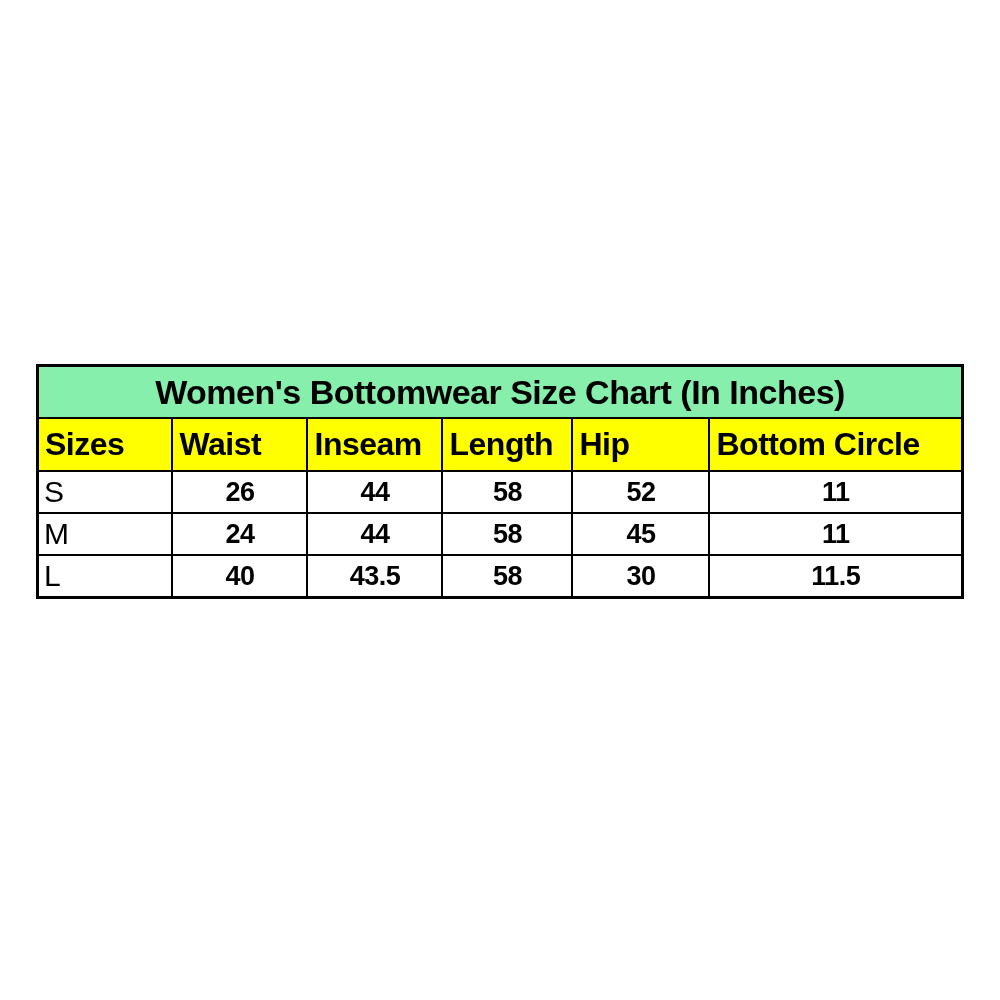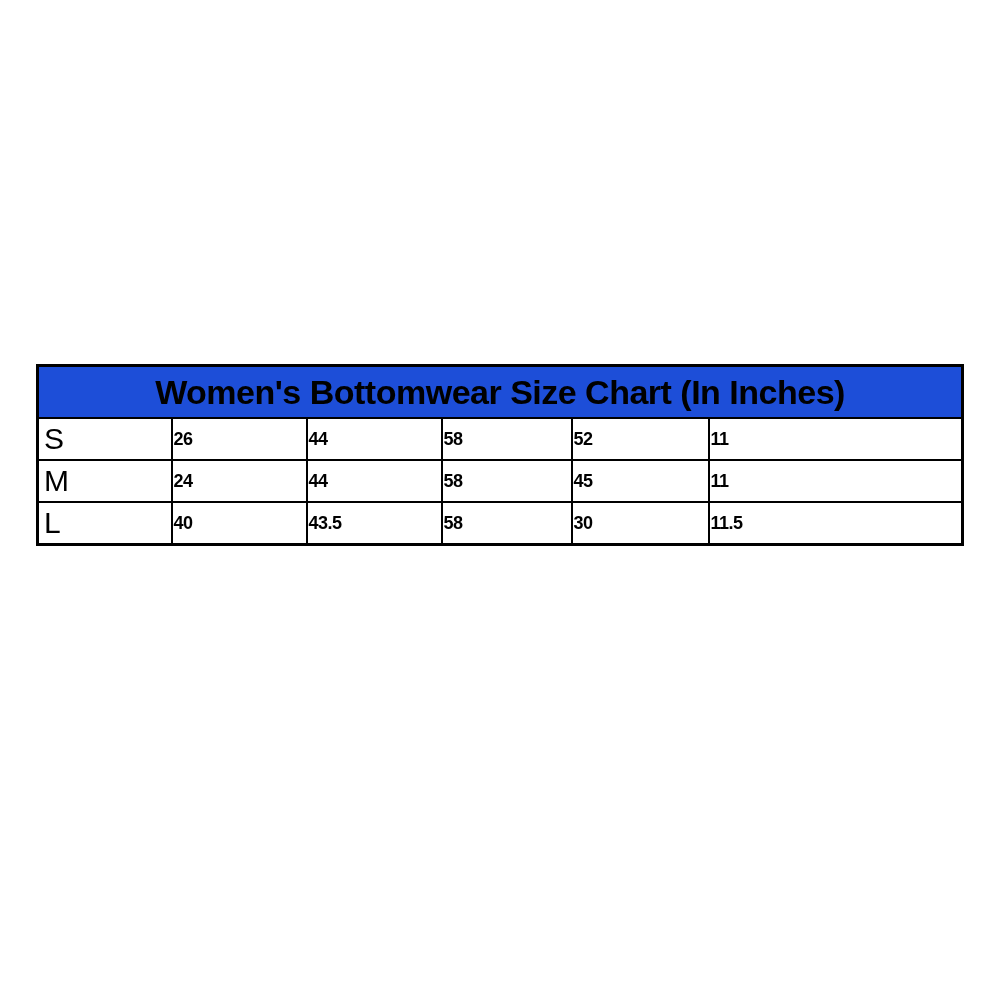--- a/index.html
+++ b/index.html
@@ -53,42 +53,51 @@
     vertical-align: middle;
     background: #ffffff;
   }
   tr.data-row td.size-cell {
     text-align: left;
     padding-left: 5px;
     font-size: 30px;
     font-weight: normal;
   }
   tr.data-row td.num-cell {
-    font-size: 18px;
+    text-align: center;
+    font-size: 27px;
     font-weight: bold;
     letter-spacing: -0.5px;
   }
 </style>
 </head>
 <body style="background: rgb(255, 255, 255);">
 
 <div class="page">
   <table class="size-chart">
     <colgroup>
         <col style="width: 135px;">
         <col style="width: 135px;">
         <col style="width: 135px;">
         <col style="width: 130px;">
         <col style="width: 137px;">
         <col style="width: 253px;">
       </colgroup>
     <tbody>
       <tr class="title-row">
-        <td colspan="6" style="background: #1d4ed8;">Women's Bottomwear Size Chart (In Inches)</td>
+        <td colspan="6" style="background: #86efac;">Women's Bottomwear Size Chart (In Inches)</td>
       </tr>
+      <tr class="header-row">
+          <th style="background: rgb(255, 255, 0);">Sizes</th>
+          <th style="background: rgb(255, 255, 0);">Waist</th>
+          <th style="background: rgb(255, 255, 0);">Inseam</th>
+          <th style="background: rgb(255, 255, 0);">Length</th>
+          <th style="background: rgb(255, 255, 0);">Hip</th>
+          <th style="background: rgb(255, 255, 0);">Bottom Circle</th>
+        </tr>
     </tbody>
     <tbody>
         <tr class="data-row">
           <td class="size-cell">S</td>
           <td class="num-cell">26</td>
           <td class="num-cell">44</td>
           <td class="num-cell">58</td>
           <td class="num-cell">52</td>
           <td class="num-cell">11</td>
         </tr>

